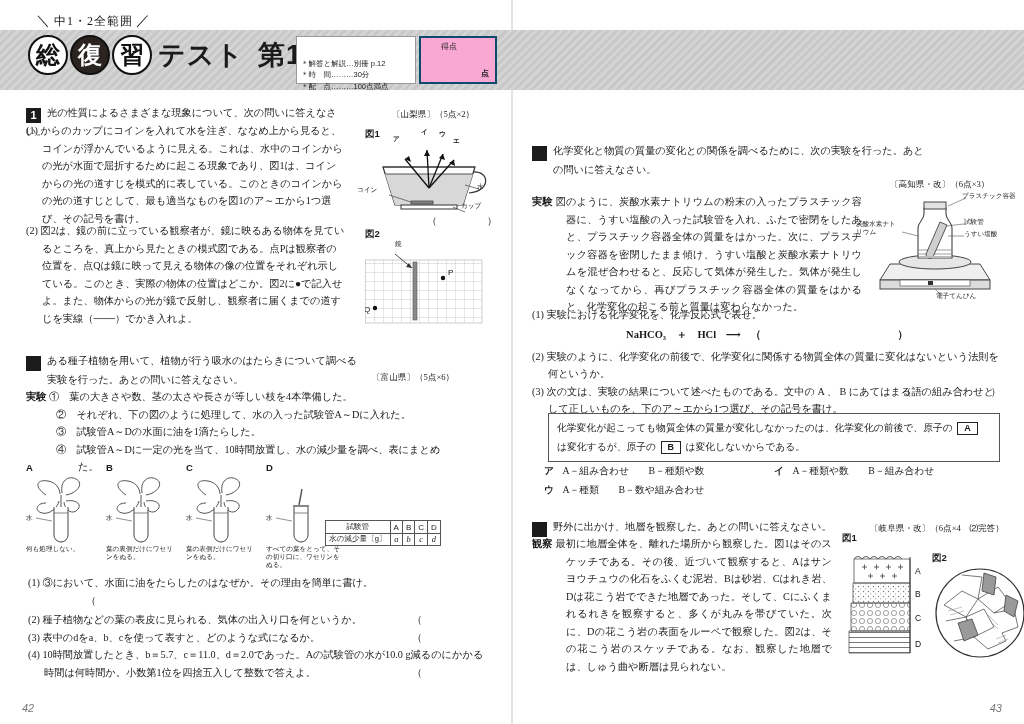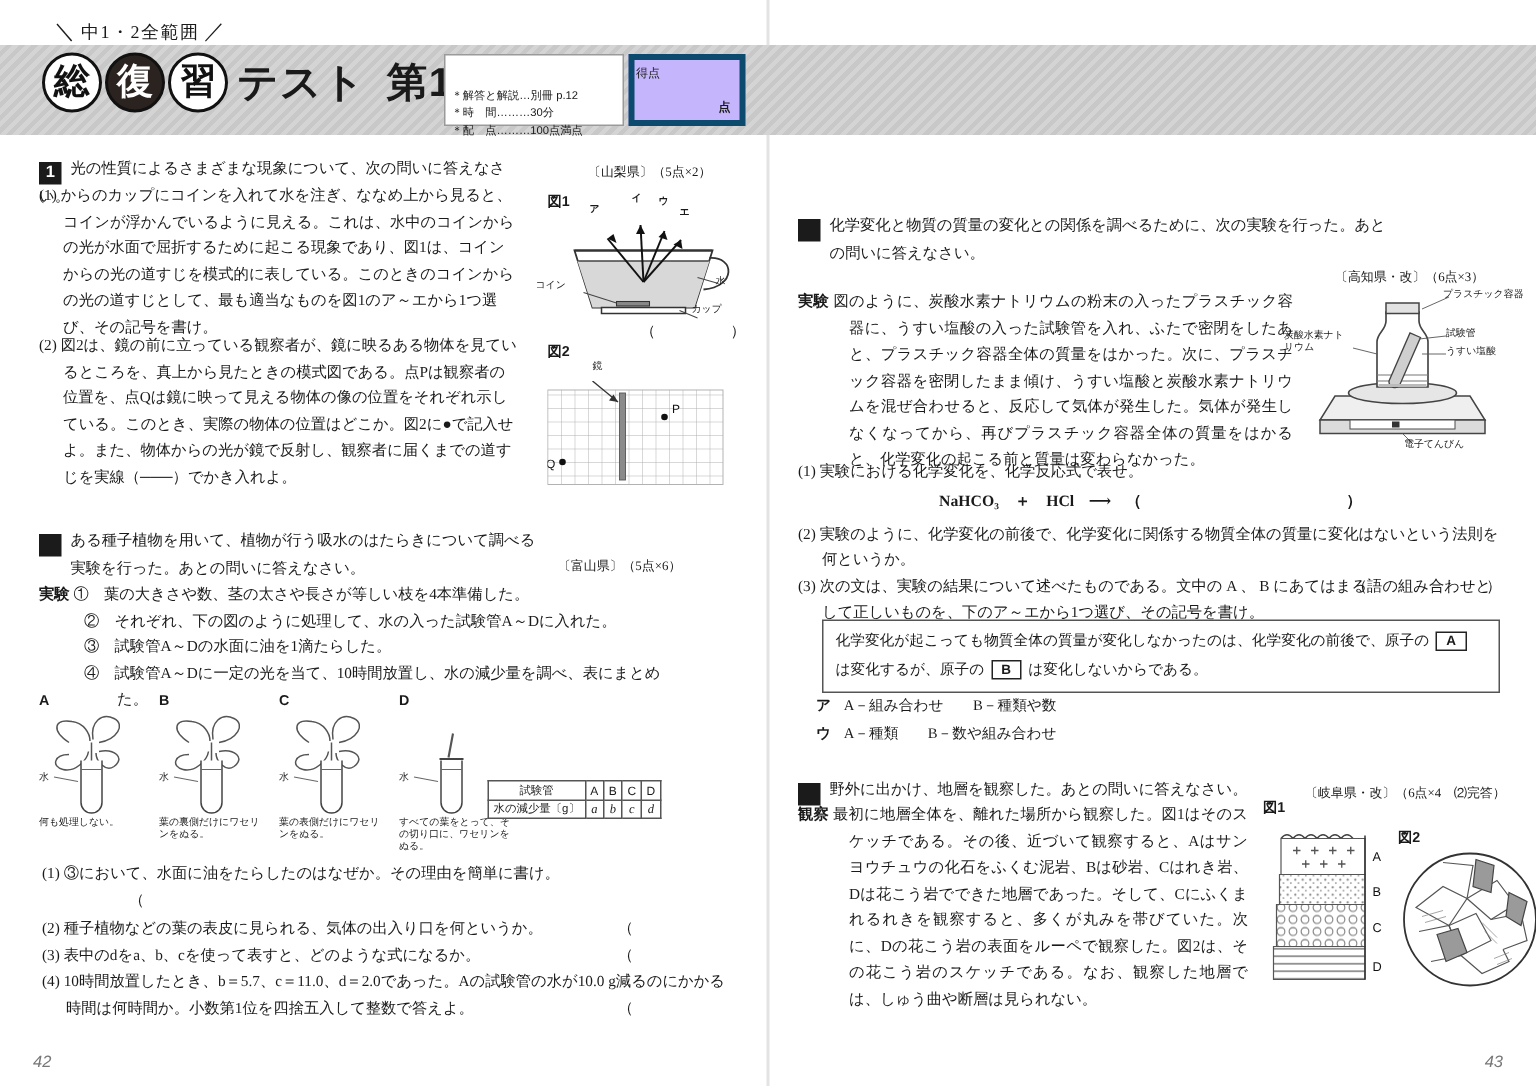--- a/index.html
+++ b/index.html
@@ -50,23 +50,23 @@
 
   .meta-box{
     position:absolute;left:296px;top:36px;width:120px;height:48px;
     background:#fff;border:1px solid #9a9a9a;
     font-size:7.5px;line-height:1.52;padding:21px 4px 0 4px;box-sizing:border-box;
     font-family:Liberation Sans, sans-serif;
   }
   .meta-box div{white-space:nowrap;}
   .score-box{
     position:absolute;left:419px;top:36px;width:78px;height:48px;
-    background:#c4b5fd;border:4px solid #0c4a6e;box-sizing:border-box;
+    background:#f9a8d4;border:2px solid #0c4a6e;box-sizing:border-box;
     font-size:8px;font-family:"Liberation Sans","DejaVu Sans",sans-serif;
-    padding:3px 1px;position:absolute;
+    padding:3px 20px;position:absolute;
   }
   .score-box .unit{position:absolute;right:6px;bottom:3px;font-weight:bold;}
 
   
   .col{position:absolute;font-size:10.2px;line-height:1.72;}
   .qnum{
     display:inline-flex;align-items:center;justify-content:center;
     width:15px;height:15px;background:#1b1b1b;color:#fff;
     font-family:"Liberation Sans","DejaVu Sans",sans-serif;
     font-weight:bold;font-size:11px;vertical-align:-3px;margin-right:6px;
@@ -421,20 +421,24 @@
       <span>は変化するが、原子の</span>
       <span class="boxchar">B</span>
       <span>は変化しないからである。</span>
     </div>
 
     <div class="col" style="left:32px;top:462px;width:460px;font-size:9.8px;line-height:1.9;">
       <div style="display:flex;">
         <div style="width:230px;">
           <span class="lbl">ア</span>
           <span style="margin-left:6px;">A－組み合わせ　　B－種類や数</span>
+        </div>
+        <div>
+          <span class="lbl">イ</span>
+          <span style="margin-left:6px;">A－種類や数　　B－組み合わせ</span>
         </div>
       </div>
       <div style="display:flex;">
         <div style="width:230px;">
           <span class="lbl">ウ</span>
           <span style="margin-left:6px;">A－種類　　B－数や組み合わせ</span>
         </div>
       </div>
     </div>
 

